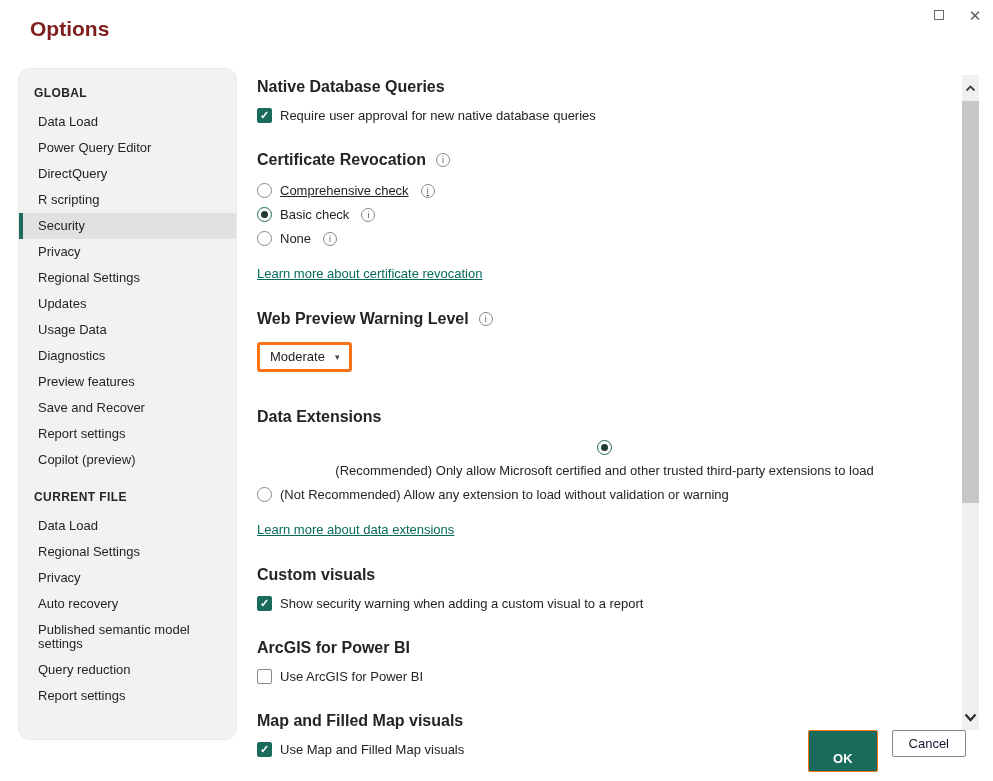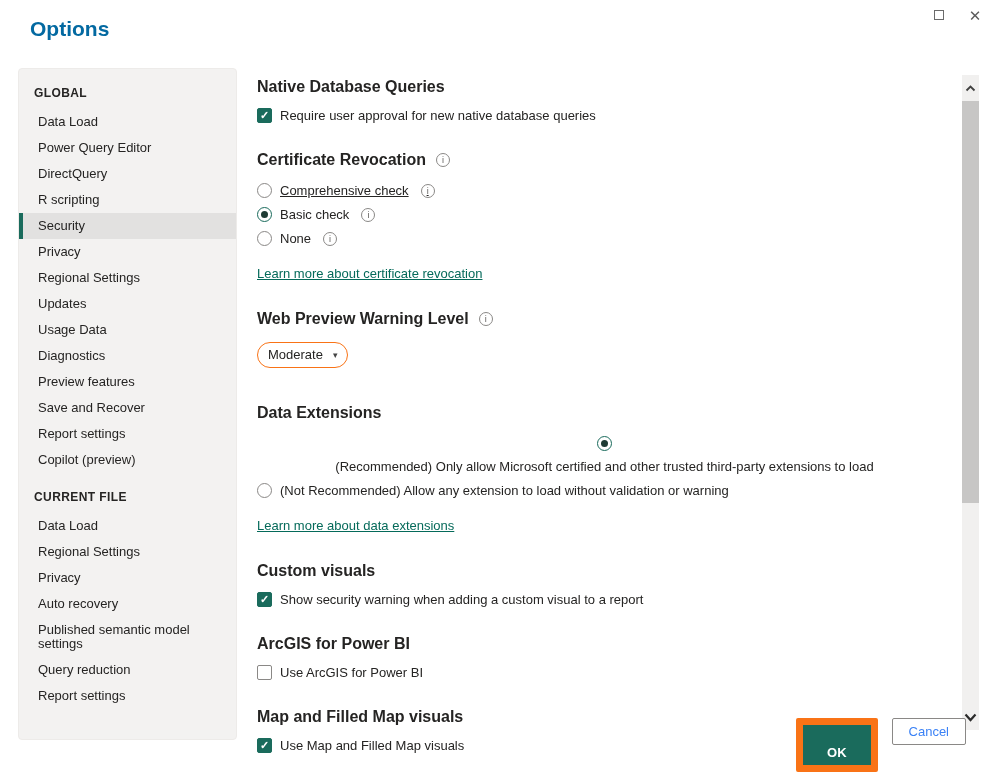--- a/index.html
+++ b/index.html
@@ -11,26 +11,26 @@
     color:#252423;
     overflow:hidden;
   }
   .window { position:relative; width:993px; height:781px; background:#fff; }
 
   
   .win-controls { position:absolute; top:4px; right:6px; display:flex; gap:12px; align-items:center; }
   .win-btn { width:24px; height:22px; display:flex; align-items:center; justify-content:center; cursor:pointer; }
   .max-rect { width:10px; height:10px; border:1px solid #6b6b6b; display:inline-block; background:transparent; }
   .close-glyph { font-size:15px; color:#5c5c5c; line-height:1; }
-  .dialog-title { position:absolute; top:17px; left:30px; font-size:21px; font-weight:700; color:#0369a1; }
+  .dialog-title { position:absolute; top:17px; left:30px; font-size:21px; font-weight:700; color:#7f1d1d; }
 
   
   .sidebar {
     position:absolute; left:18px; top:68px; width:219px; height:672px;
-    background:#f3f2f1; border:1px solid #edebe9; border-radius:4px;
+    background:#f3f2f1; border:1px solid #edebe9; border-radius:12px;
     overflow:hidden;
   }
   .section-header { padding:17px 0 9px 15px; font-size:12px; font-weight:700; letter-spacing:.4px; color:#252423; }
   .nav-item { padding:6px 4px 6px 19px; font-size:13px; line-height:14px; color:#252423; cursor:pointer; }
   .nav-item.selected { background:#e2e1e0; border-left:4px solid #1a6b5c; padding-left:15px; }
 
   
   .content { position:absolute; left:257px; top:70px; width:695px; }
   .sec { margin:0; }
   .sec h2 { margin:0; font-size:16px; font-weight:700; color:#252423; display:flex; align-items:center; gap:8px; }
@@ -57,41 +57,41 @@
     width:14px; height:14px; border:1px solid #8a8886; border-radius:50%;
     display:inline-flex; align-items:center; justify-content:center;
     font-size:9px; color:#605e5c; font-weight:400; flex:0 0 auto; margin-left:2px;
   }
   .row-info { margin-left:4px; }
 
   a.learn-link { display:inline-block; margin-top:20px; font-size:13px; color:#056a5a; text-decoration:underline; cursor:pointer; }
 
   .dropdown {
     margin-top:14px; display:inline-flex; align-items:center; gap:10px;
-    border:1px solid #f97316; border-radius:13px; background:#fff;
+    border:3px solid #f97316; border-radius:3px; background:#fff;
     padding:4px 10px 5px 10px; font-size:13px; color:#252423;
     font-family:"Liberation Sans", sans-serif; cursor:pointer;
   }
   .caret { font-size:9px; color:#444; }
 
   
   .scrollbar {
     position:absolute; top:75px; right:14px; width:17px; height:655px;
     background:#f1f0ef;
   }
   .scroll-arrow { position:absolute; left:0; width:17px; height:20px; display:flex; align-items:center; justify-content:center; cursor:pointer; }
   .scroll-arrow.up { top:3px; }
   .scroll-arrow.down { bottom:3px; }
   .scroll-thumb { position:absolute; left:0; top:26px; width:17px; height:402px; background:#c7c6c5; cursor:pointer; }
 
   
   .footer { position:absolute; right:27px; bottom:9px; display:flex; gap:14px; }
   .btn { font-family:"Liberation Sans", sans-serif; font-size:13px; border-radius:2px; cursor:pointer; padding:5px 16px; height:27px; }
-  .btn-ok { background:#1a6b5c; border:7px solid #f97316; color:#fff; font-weight:700; padding:20px 24px; }
-  .btn-cancel { background:#fff; border:1px solid #8a8886; color:#3b82f6; }
+  .btn-ok { background:#1a6b5c; border:1px solid #f97316; color:#fff; font-weight:700; padding:20px 24px; }
+  .btn-cancel { background:#fff; border:1px solid #8a8886; color:#0f172a; }
 </style>
 </head>
 <body>
 
 <div class="window">
 
   <div class="win-controls">
     <span class="win-btn">
       <span class="max-rect"></span>
     </span>

